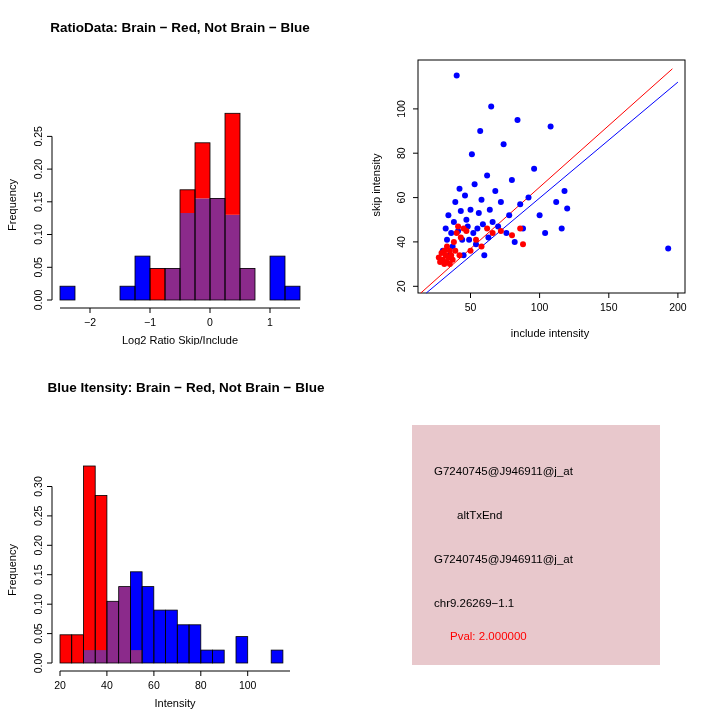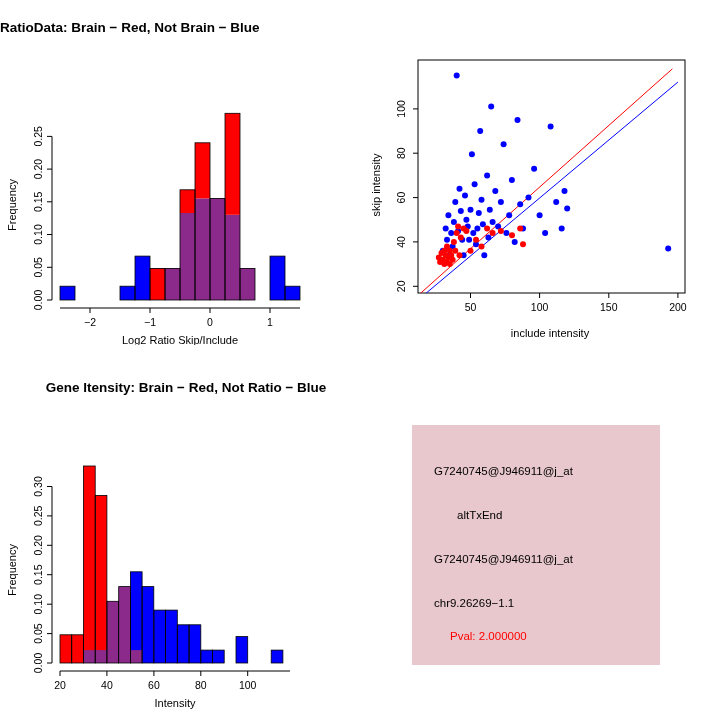--- a/index.html
+++ b/index.html
@@ -1,19 +1,19 @@
 <!DOCTYPE html>
 <html><head>
 <meta charset="utf-8">
 <style>
   html,body{margin:0;padding:0;background:#ffffff;}
   body{width:720px;height:720px;font-family:"Liberation Sans",sans-serif;color:#000;}
   #page{position:relative;width:720px;height:720px;overflow:hidden;}
   .panel{position:absolute;}
-  .ttl{font-size:13.5px;font-weight:bold;text-align:left;}
+  .ttl{font-size:13.5px;font-weight:bold;text-align:center;}
   .axlabel{font-size:11px;}
   .ticklabel{font-size:10.5px;}
   svg{display:block;}
   text{font-family:"Liberation Sans",sans-serif;}
   .infobox{background:#e8c8cc;}
   .infotext{font-size:11.5px;color:#000;}
   .infotext.red{color:#ff0000;padding-left:16px;}
 </style>
 </head>
 <body>
@@ -228,21 +228,21 @@
         <text x="179.6" y="266">100</text>
         <text x="248.8" y="266">150</text>
         <text x="317.9" y="266">200</text>
       </g>
       <text class="axlabel" x="190" y="292" text-anchor="middle" fill="#000">include intensity</text>
       <text class="axlabel" x="20" y="140" text-anchor="middle" fill="#000" transform="rotate(-90 20 140)">skip intensity</text>
     </svg>
   </div>
 
   <div class="panel" style="left:0;top:360px;width:400px;height:360px;">
-    <div class="ttl" style="position:absolute;left:6px;top:20px;width:360px;text-align:center;">Gene Itensity: Brain − Red, Not Ratio − Blue</div>
+    <div class="ttl" style="position:absolute;left:6px;top:20px;width:360px;text-align:center;">Blue Itensity: Brain − Red, Not Brain − Blue</div>
     <svg width="400" height="310" style="position:absolute;left:0;top:45px;">
 
       <g>
 
         <rect x="60.0" y="229.8" width="11.7" height="28.2" fill="#ff0000"></rect>
         <rect x="71.7" y="229.8" width="11.7" height="28.2" fill="#ff0000"></rect>
 
         <rect x="83.5" y="61.0" width="11.7" height="197.0" fill="#ff0000"></rect>
         <rect x="83.5" y="245.1" width="11.7" height="12.9" fill="#8b2a8b"></rect>
 

